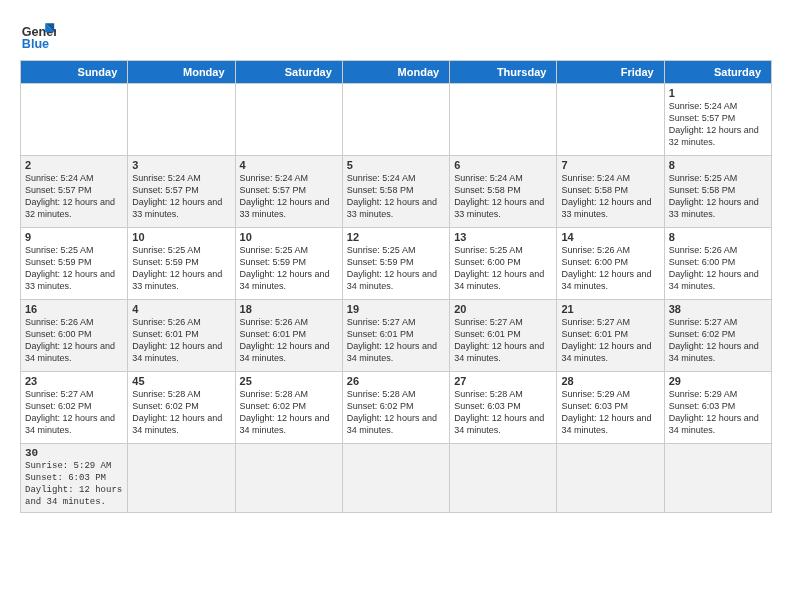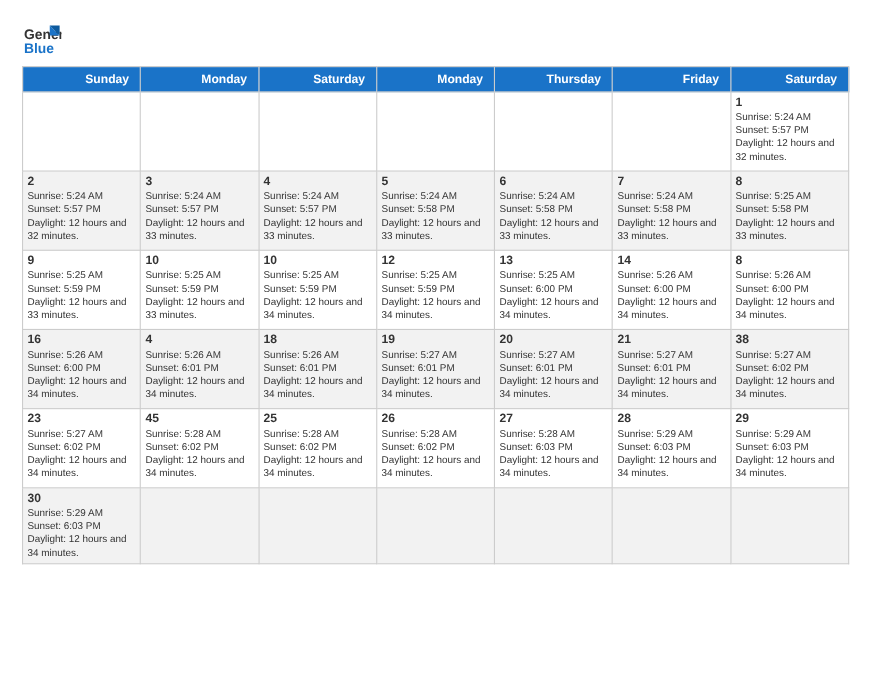--- a/index.html
+++ b/index.html
@@ -75,20 +75,21 @@
       background: #f9f9f9;
     }
     tbody tr:nth-child(odd) td {
       background: #fff;
     }
     tbody tr:nth-child(even) td {
       background: #f2f2f2;
     }
     .last-row td {
       height: 60px;
+      font-family: Liberation Mono, monospace;
     }
   </style>
 </head>
 <body>
 
 <div class="header-area">
   <div class="logo">
     <svg class="logo-icon" viewBox="0 0 40 40">
       <text x="2" y="22" font-size="14" font-weight="bold" fill="#333" font-family="Arial">General</text>
       <text x="2" y="36" font-size="14" font-weight="bold" fill="#1a73c8" font-family="Arial">Blue</text>

